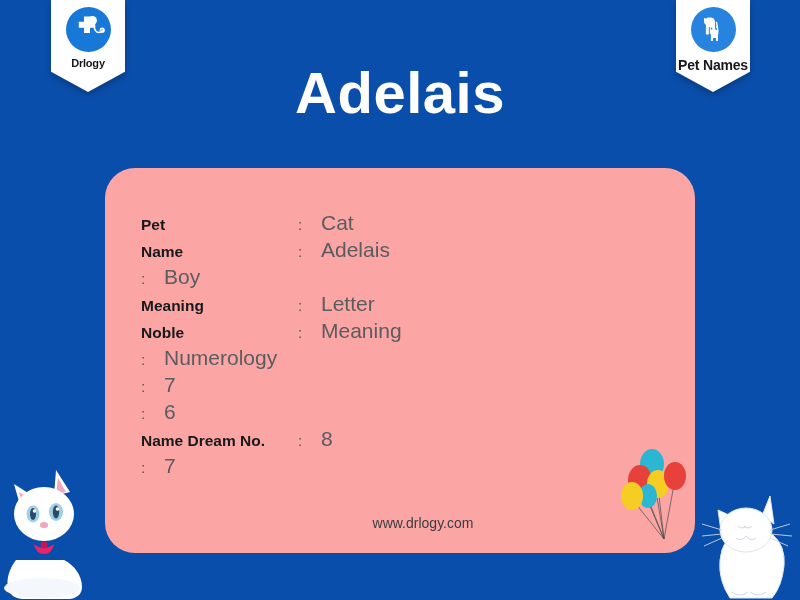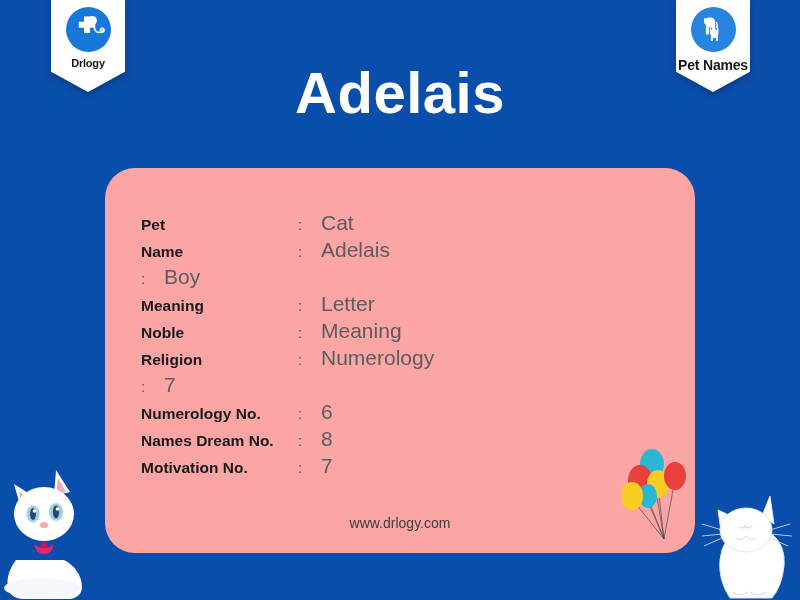--- a/index.html
+++ b/index.html
@@ -117,20 +117,21 @@
   }
 
   .card-footer {
     position: absolute;
     left: 0;
     top: 347px;
     width: 590px;
     text-align: center;
     font-size: 14px;
     color: #3b3d40;
+    padding-left: 23px;
   }
 
   
   .deco { position: absolute; }
   .deco-balloons { left: 618px; top: 447px; }
   .deco-cat-left { left: -2px; top: 452px; }
   .deco-cat-right { left: 700px; top: 488px; }
 </style>
 </head>
 <body>
@@ -192,40 +193,37 @@
       <span class="info-label">Meaning</span>
       <span class="info-colon">:</span>
       <span class="info-value">Letter</span>
     </div>
     <div class="info-row">
       <span class="info-label">Noble</span>
       <span class="info-colon">:</span>
       <span class="info-value">Meaning</span>
     </div>
     <div class="info-row">
-      <span class="info-label">Religion</span>
       <span class="info-colon">:</span>
       <span class="info-value">Numerology</span>
     </div>
     <div class="info-row">
       <span class="info-colon">:</span>
       <span class="info-value">7</span>
     </div>
     <div class="info-row">
-      <span class="info-label">Numerology No.</span>
       <span class="info-colon">:</span>
       <span class="info-value">6</span>
     </div>
     <div class="info-row">
-      <span class="info-label">Names Dream No.</span>
+      <span class="info-label">Name Dream No.</span>
       <span class="info-colon">:</span>
       <span class="info-value">8</span>
     </div>
     <div class="info-row">
-      <span class="info-label">Motivation No.</span>
       <span class="info-colon">:</span>
       <span class="info-value">7</span>
     </div>
 
   </div>
 
   <div class="card-footer">www.drlogy.com</div>
 </div>
 
 <div class="deco deco-balloons">

